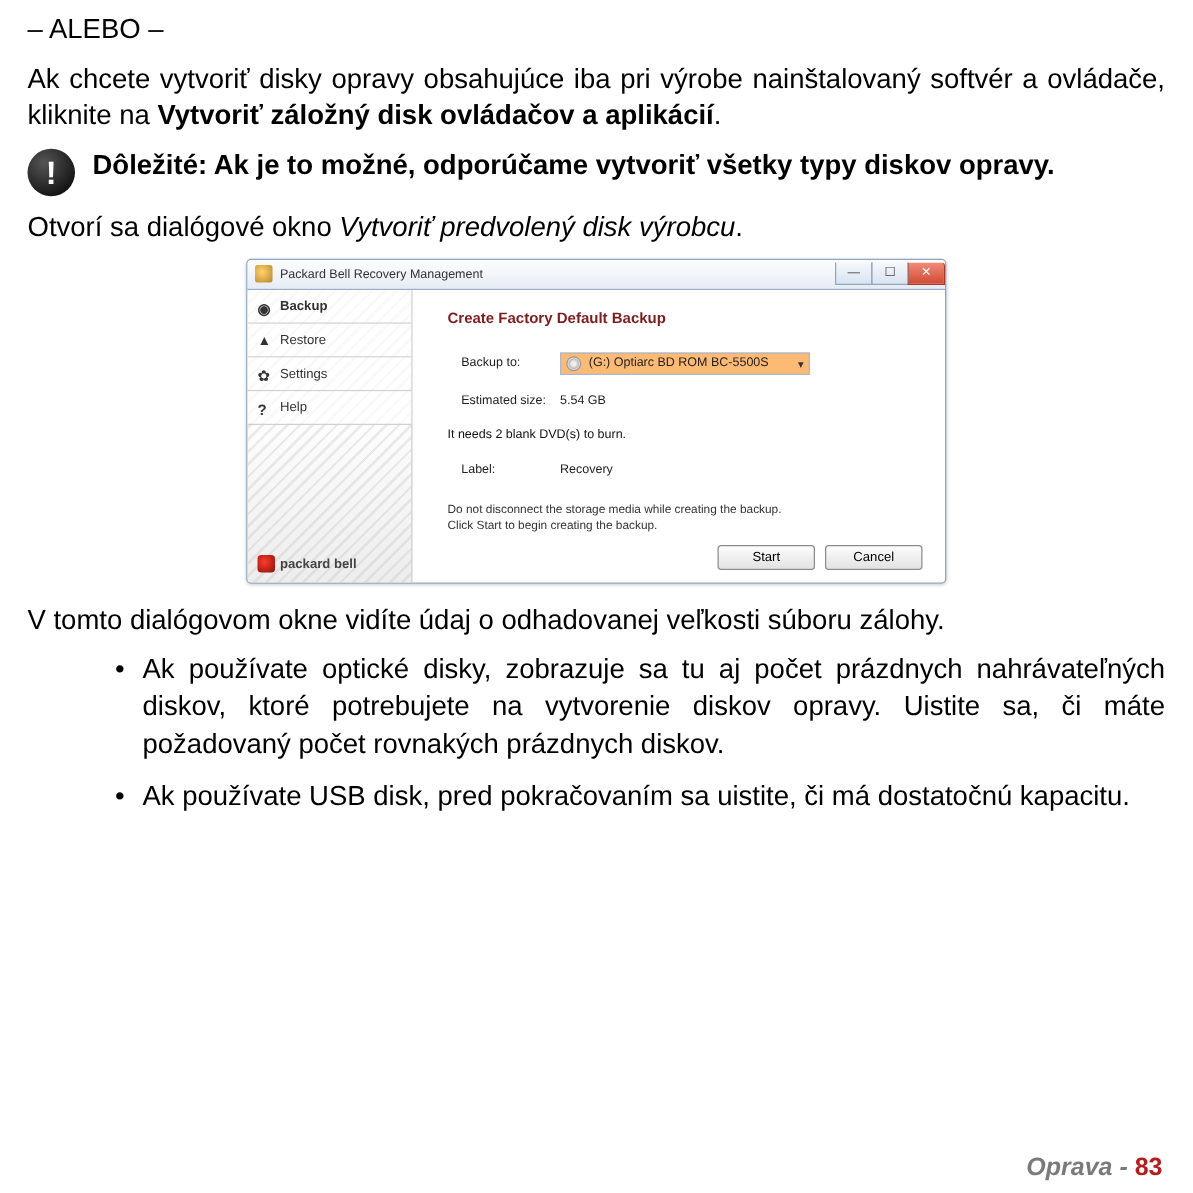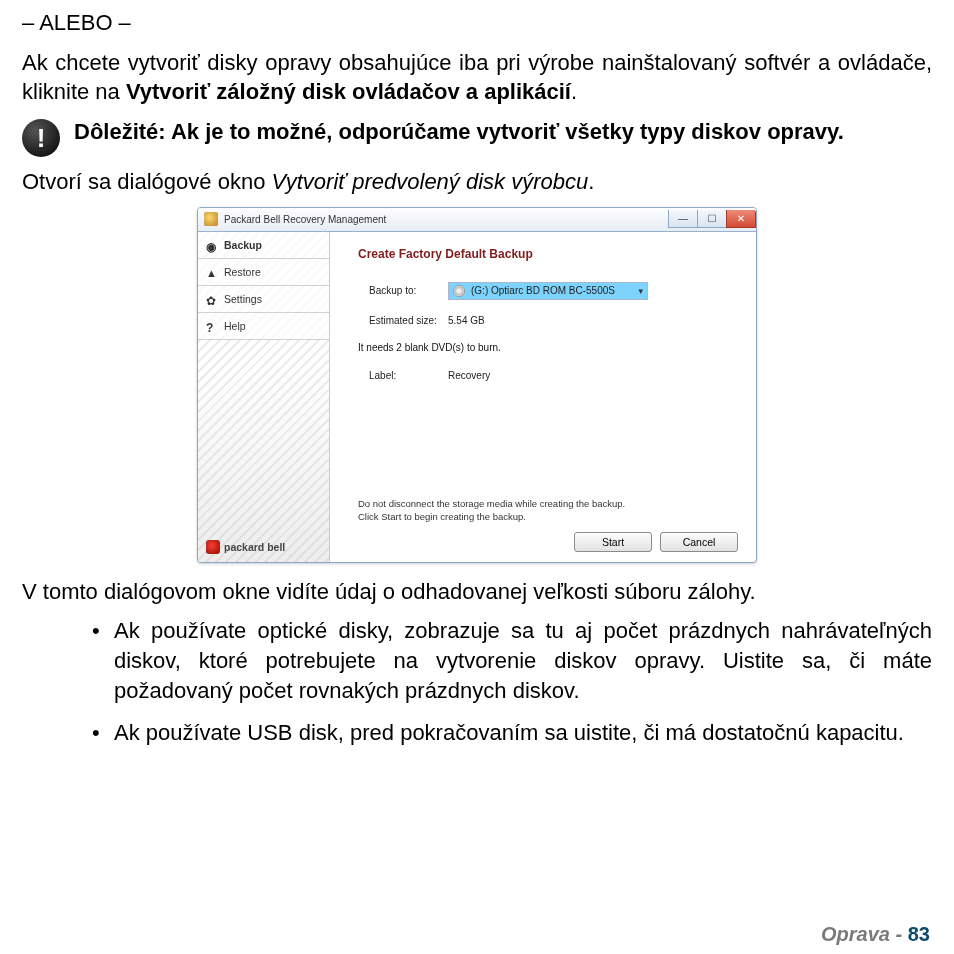--- a/index.html
+++ b/index.html
@@ -59,21 +59,21 @@
     display: flex; align-items: center; justify-content: center;
     font-size: 10px;
     background: linear-gradient(#f5f8fc, #d9e3f0);
     color: #444;
   }
   .winbtn.close {
     background: linear-gradient(#f08b7a, #d24a33);
     color: #fff; border-color: #a83824;
     border-top-right-radius: 3px;
   }
-  .body2col { display: flex; height: 330px; }
+  .body2col { display: flex; height: 234px; }
   .sidebar {
     width: 132px;
     border-right: 1px solid #ccc;
     background:
       repeating-linear-gradient(135deg, rgba(180,180,180,.25) 0 2px, rgba(255,255,255,0) 2px 7px),
       linear-gradient(#fff, #fff 40%, #ededed);
     position: relative;
     display: flex; flex-direction: column;
   }
   .nav-item {
@@ -109,21 +109,21 @@
     display: flex; flex-direction: column;
     color: #222;
   }
   .main h3 { font-size: 12px; font-weight: 700; margin-bottom: 20px; color: #7f1d1d; }
   .formrow { display: flex; margin-bottom: 14px; align-items: center; }
   .formrow .lbl { width: 90px; color: #222; padding-left: 11px; }
   .select {
     display: flex; align-items: center; gap: 6px;
     border: 1px solid #a9b8cc;
     height: 18px; width: 200px; padding: 0 4px;
-    background: #7dd3fc;
+    background: #fdba74;
     position: relative;
     font-size: 10px;
   }
   .select .disc-ico { width: 12px; height: 12px; border-radius: 50%; background: radial-gradient(circle, #eee 25%, #bbb 55%, #eee 70%); border: 1px solid #999; }
   .select .chev { margin-left: auto; font-size: 9px; color: #333; }
   .note-line { font-size: 10px; color: #111; margin-bottom: 14px; }
   .info-block { margin-top: auto; font-size: 9.5px; color: #333; line-height: 1.35; }
   .btnrow { display: flex; justify-content: flex-end; gap: 8px; margin-top: 8px; }
   .btn {
     width: 78px; height: 20px;
@@ -137,21 +137,21 @@
 
   ul.bullets { list-style: none; padding-left: 70px; margin-top: 8px; }
   ul.bullets li { position: relative; text-align: justify; margin-bottom: 12px; padding-left: 22px; }
   ul.bullets li::before { content: "•"; position: absolute; left: 0; top: 0; }
 
   .footer {
     position: absolute; bottom: 6px; right: 24px;
     font-size: 20px;
   }
   .footer .sec { color: #7a7a7a; font-style: italic; font-weight: 700; }
-  .footer .pg { font-weight: 700; color: #0c4a6e; }
+  .footer .pg { font-weight: 700; color: #b91c1c; }
 </style>
 </head>
 <body>
 
 <div class="para">– ALEBO –</div>
 
 <div class="para">
   <span>Ak chcete vytvoriť disky opravy obsahujúce iba pri výrobe nainštalovaný softvér a ovládače, kliknite na </span><span class="bold">Vytvoriť záložný disk ovládačov a aplikácií</span><span>.</span>
 </div>
 

